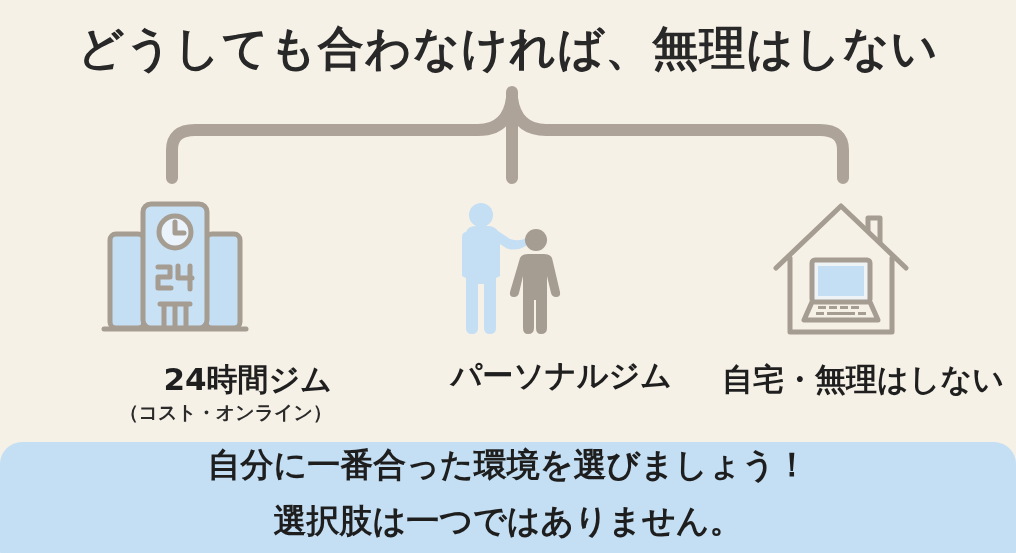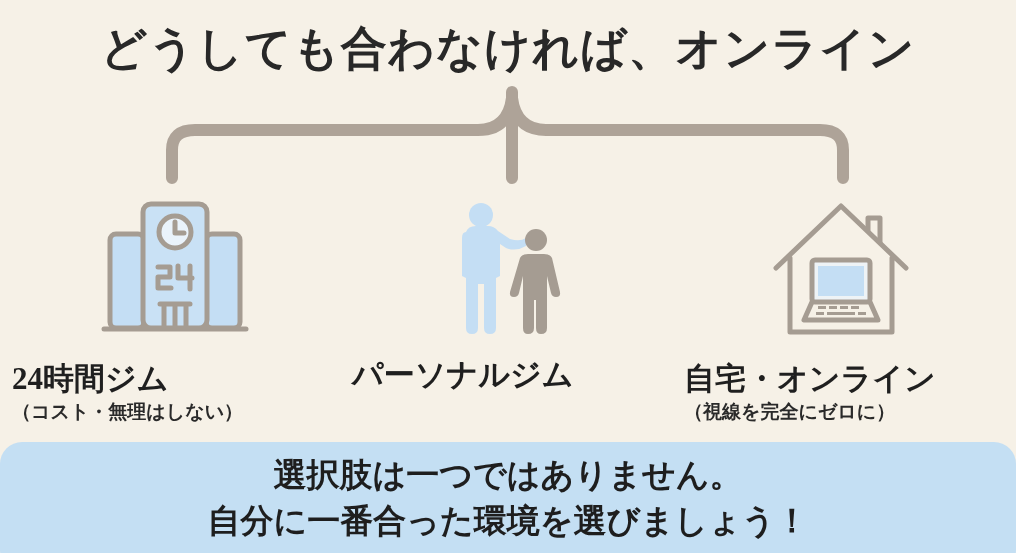--- a/index.html
+++ b/index.html
@@ -11,38 +11,37 @@
     position: relative;
   }
   .title {
     position: absolute; left: 0; top: 18px; width: 1016px;
     text-align: center; font-size: 46px; font-weight: bold;
     letter-spacing: 1px; color: #282828;
   }
   .bracket { position: absolute; left: 0; top: 0; }
   .icon { position: absolute; }
   .label {
-    position: absolute; text-align: left; font-weight: bold;
+    position: absolute; text-align: right; font-weight: bold;
     width: 320px;
-    font-family: Liberation Serif, serif;
   }
   .label .name { font-size: 31px; color: #1f1f1f; line-height: 38px; }
   .label .sub { font-size: 19px; color: #2a2a2a; line-height: 28px; }
   .banner {
     position: absolute; left: 0; top: 442px; width: 1016px; height: 130px;
     background: #c4dff3; border-radius: 22px;
     text-align: center;
   }
   .banner .line { font-size: 33px; font-weight: bold; color: #1e1e1e; line-height: 46px; }
   .banner .l1 { padding-top: 10px; }
 </style>
 </head>
 <body>
 
-<div class="title">どうしても合わなければ、オンライン</div>
+<div class="title">どうしても合わなければ、無理はしない</div>
 
 <svg class="bracket" width="1016" height="200" viewBox="0 0 1016 200">
   <g fill="none" stroke="#aea398" stroke-width="12" stroke-linecap="round" stroke-linejoin="round">
     <path d="M172 178 V 150 Q 172 130 195 130 H 400 Q 420 130 430 130 H 478 Q 508 130 512 98"></path>
     <path d="M512 98 Q 516 130 546 130 H 820 Q 843 130 843 150 V 178"></path>
     <path d="M512 92 V 178"></path>
   </g>
 </svg>
 
 <svg class="icon" style="left:100px;top:196px" width="150" height="140" viewBox="0 0 150 140">
@@ -84,26 +83,25 @@
       <rect x="74" y="108" width="8" height="3"></rect>
       <rect x="85" y="108" width="8" height="3"></rect>
     <rect x="50" y="114" width="8" height="3"></rect>
       <rect x="61" y="114" width="28" height="3"></rect>
       <rect x="92" y="114" width="8" height="3"></rect>
   </g>
 </svg>
 
 <div class="label" style="left:12px;top:360px">
   <div class="name">24時間ジム</div>
-  <div class="sub">（コスト・無理はしない）</div>
+  <div class="sub">（コスト・オンライン）</div>
 </div>
 <div class="label" style="left:352px;top:356px">
   <div class="name">パーソナルジム</div>
 </div>
 <div class="label" style="left:684px;top:360px">
-  <div class="name">自宅・オンライン</div>
-  <div class="sub">（視線を完全にゼロに）</div>
+  <div class="name">自宅・無理はしない</div>
 </div>
 
 <div class="banner">
+  <div class="line">自分に一番合った環境を選びましょう！</div>
   <div class="line l1">選択肢は一つではありません。</div>
-  <div class="line">自分に一番合った環境を選びましょう！</div>
 </div>
 
 </body></html>

